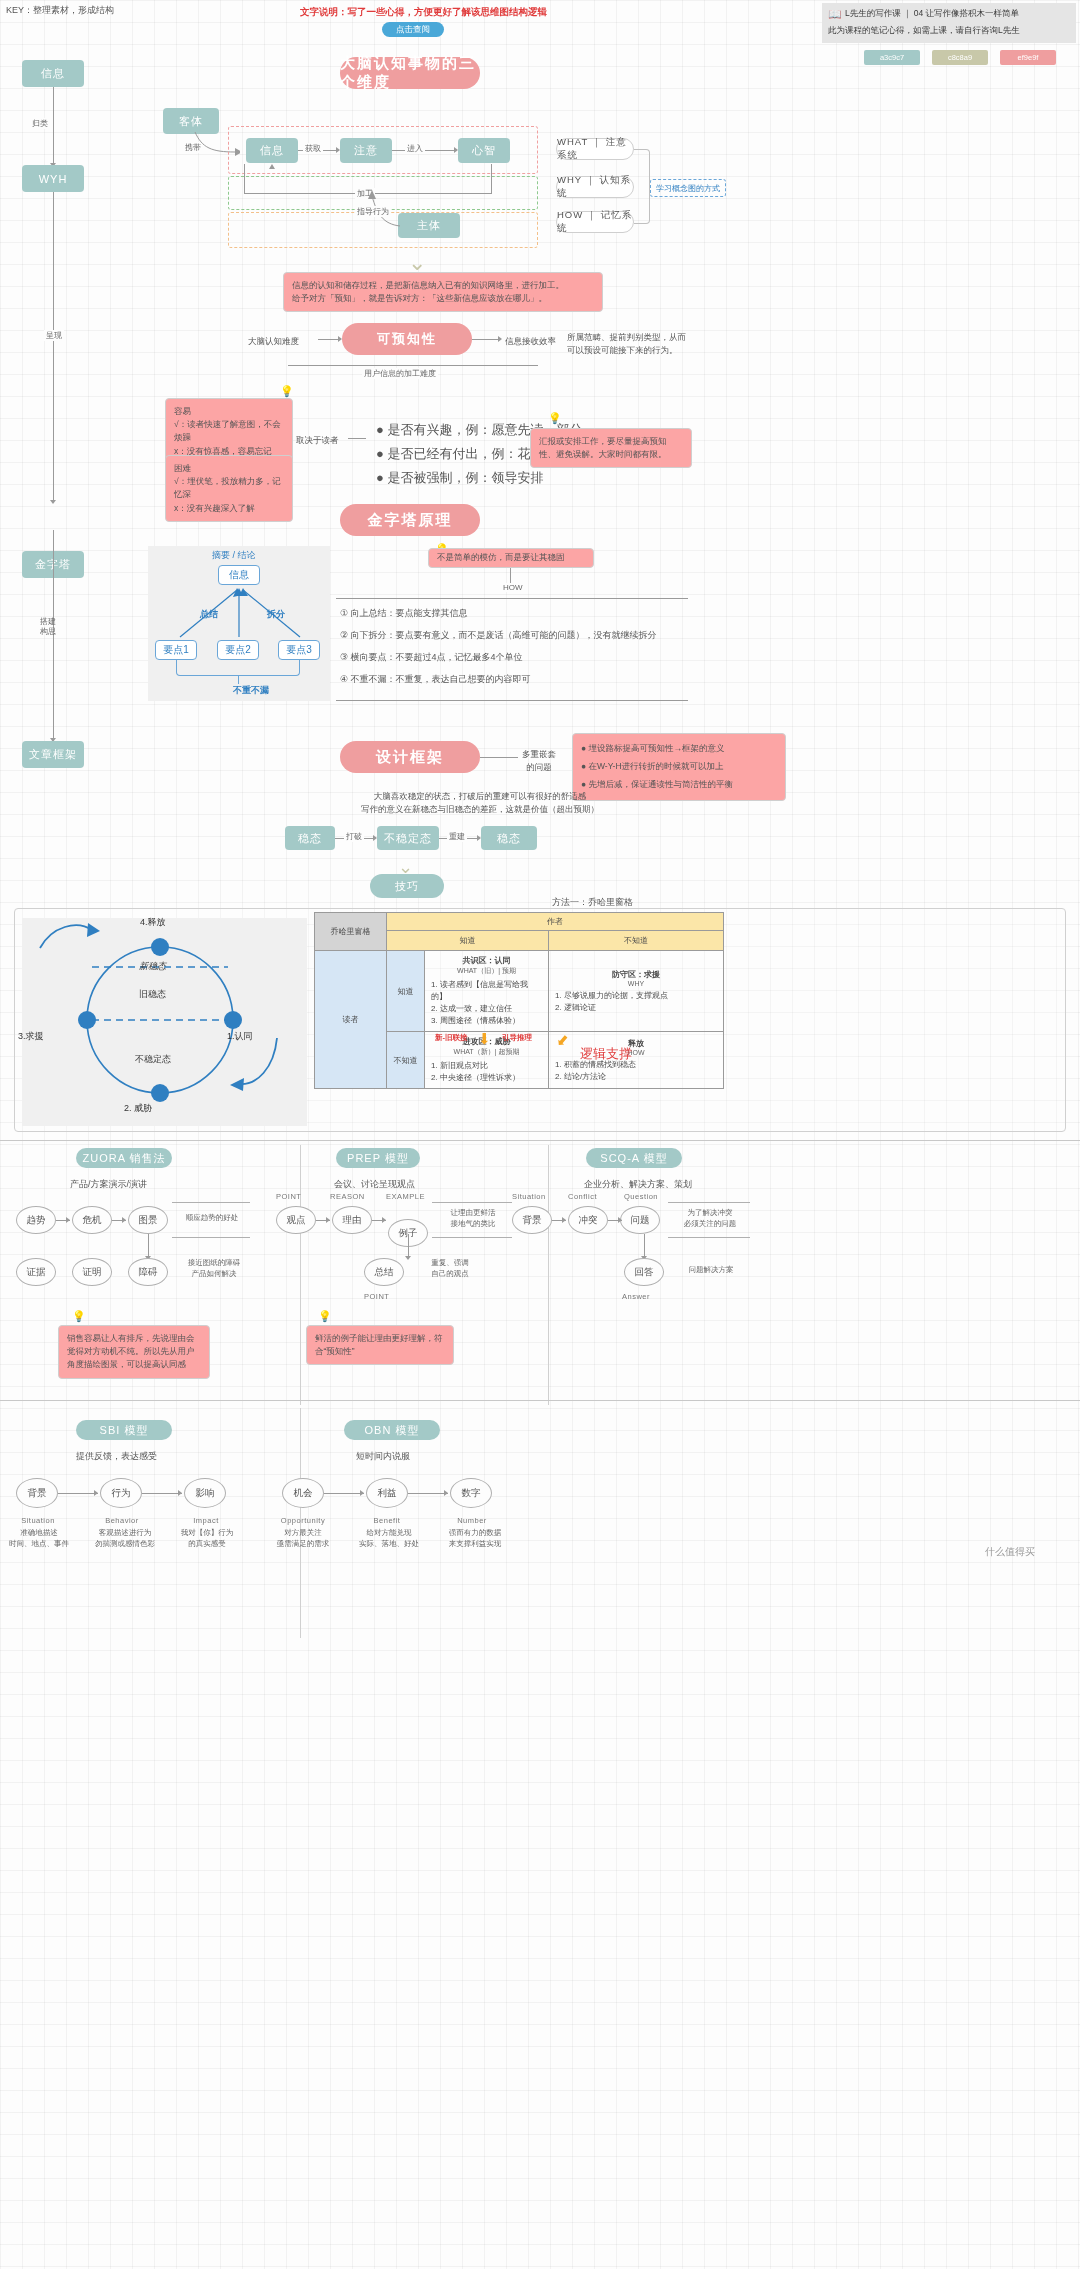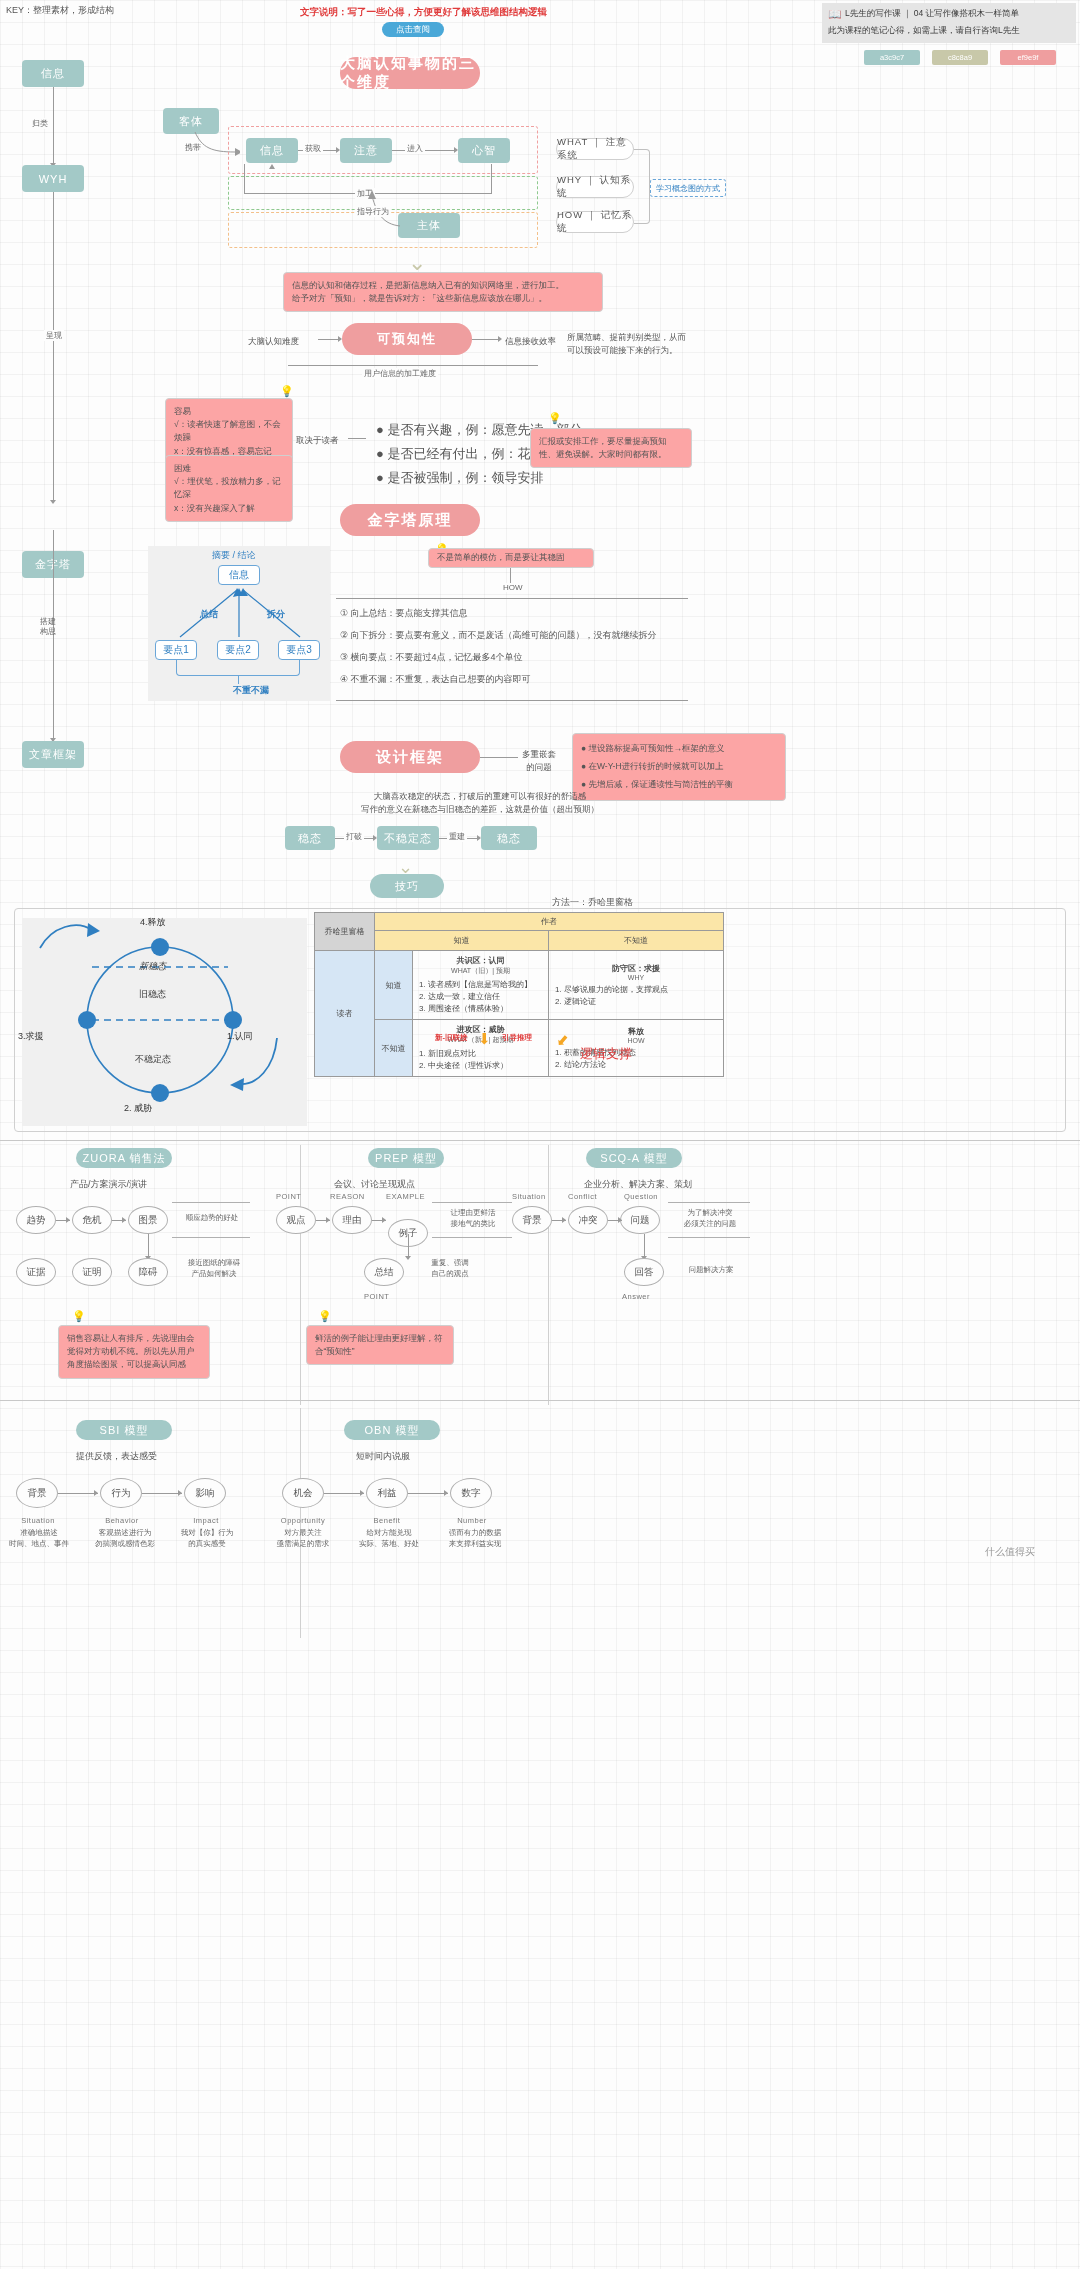--- a/index.html
+++ b/index.html
@@ -242,21 +242,21 @@
 <div class="abs" style="left:18px;top:1030px;font-size:9px;color:#333;">3.求援</div>
 <div class="abs" style="left:139px;top:960px;font-size:9px;color:#333;font-style:italic;">新稳态</div>
 <div class="abs" style="left:139px;top:988px;font-size:9px;color:#333;">旧稳态</div>
 <div class="abs" style="left:135px;top:1053px;font-size:9px;color:#333;">不稳定态</div>
 
 <div class="abs" style="left:552px;top:896px;font-size:9px;color:#555;">方法一：乔哈里窗格</div>
 
 <table class="jo abs" style="left:314px;top:912px;width:410px;">
   <tbody>
       <tr>
-    <td rowspan="2" style="background:#d4d4d4;width:60px;">乔哈里窗格</td>
+    <td rowspan="2" style="background:#d4d4d4;width:72px;">乔哈里窗格</td>
     <td colspan="3" style="background:#fbe6a8;height:18px;">作者</td>
   </tr>
   <tr>
     <td colspan="2" style="background:#fbe6a8;height:20px;width:175px;">知道</td>
     <td style="background:#fbe6a8;height:20px;width:175px;">不知道</td>
   </tr>
   <tr>
     <td rowspan="2" style="background:#d6e6f5;width:22px;">读者</td>
     <td style="background:#d6e6f5;width:38px;">知道</td>
     <td style="text-align:left;padding:4px 6px;">
@@ -317,21 +317,21 @@
 <div class="abs ellipse" style="left:16px;top:1258px;width:40px;height:28px;">证据</div>
 <div class="abs ellipse" style="left:72px;top:1258px;width:40px;height:28px;">证明</div>
 <div class="abs ellipse" style="left:128px;top:1258px;width:40px;height:28px;">障碍</div>
 <div class="abs cap" style="left:176px;top:1258px;width:76px;white-space:pre-line;">接近图纸的障碍
 产品如何解决</div>
 <div class="abs bulb" style="left:72px;top:1310px;">💡</div>
 <div class="abs note" style="left:58px;top:1325px;width:152px;white-space:pre-line;">销售容易让人有排斥，先说理由会
 觉得对方动机不纯。所以先从用户
 角度描绘图景，可以提高认同感</div>
 
-<div class="abs pillteal" style="left:336px;top:1148px;width:76px;height:20px;margin-left:32px;">PREP 模型</div>
+<div class="abs pillteal" style="left:336px;top:1148px;width:84px;height:20px;">PREP 模型</div>
 <div class="abs" style="left:334px;top:1178px;font-size:9px;color:#555;">会议、讨论呈现观点</div>
 <div class="abs capEn" style="left:276px;top:1192px;">POINT</div>
 <div class="abs capEn" style="left:330px;top:1192px;">REASON</div>
 <div class="abs capEn" style="left:386px;top:1192px;">EXAMPLE</div>
 <div class="abs ellipse" style="left:276px;top:1206px;width:40px;height:28px;">观点</div>
 <div class="abs ellipse" style="left:332px;top:1206px;width:40px;height:28px;">理由</div>
 <div class="abs ellipse" style="left:388px;top:1206px;width:40px;height:28px;margin-top:13px;">例子</div>
 <div class="abs ln hline" style="left:316px;top:1220px;width:14px;"></div>
 <div class="abs arrow-head" style="left:326px;top:1217px;"></div>
 <div class="abs ln hline" style="left:372px;top:1220px;width:14px;"></div>

